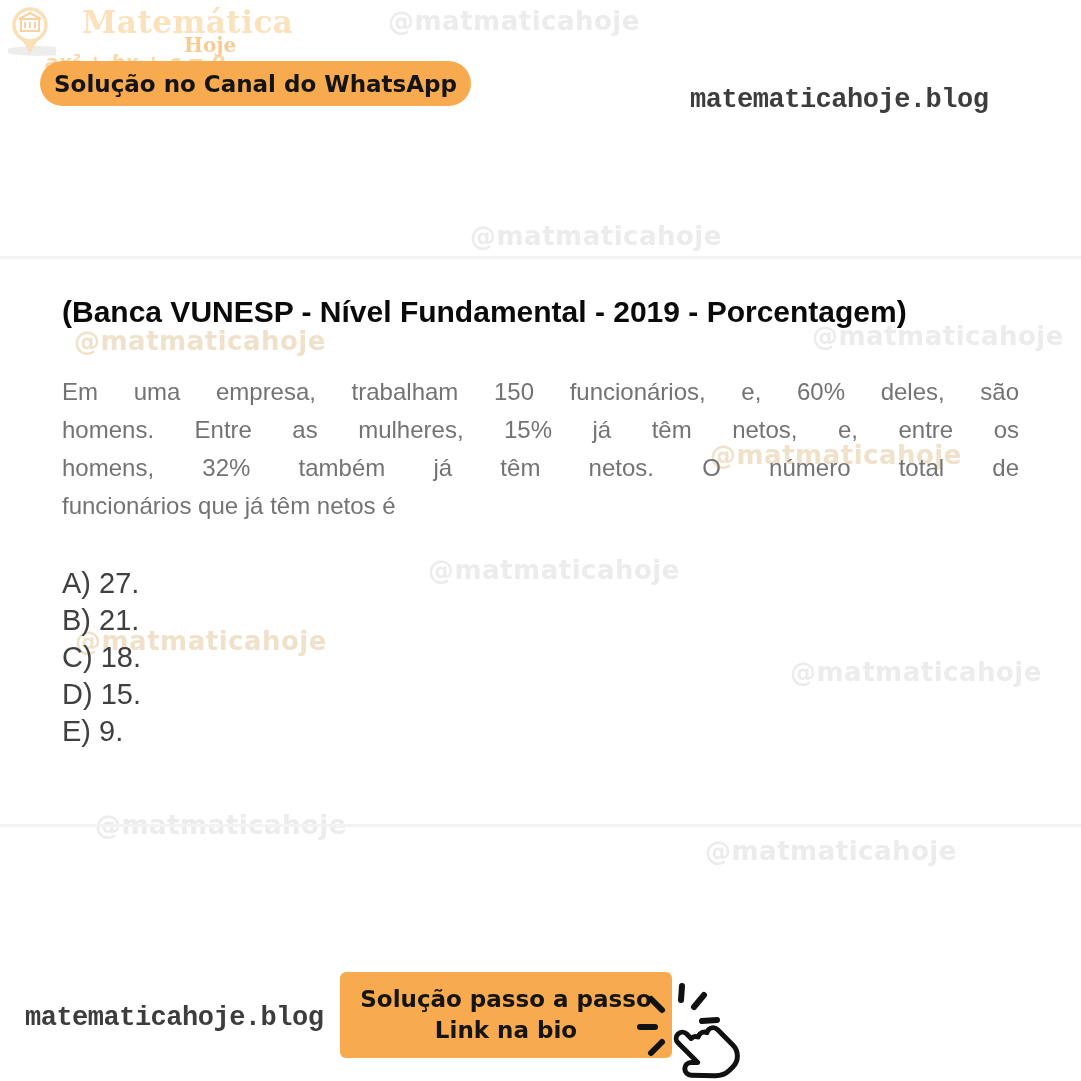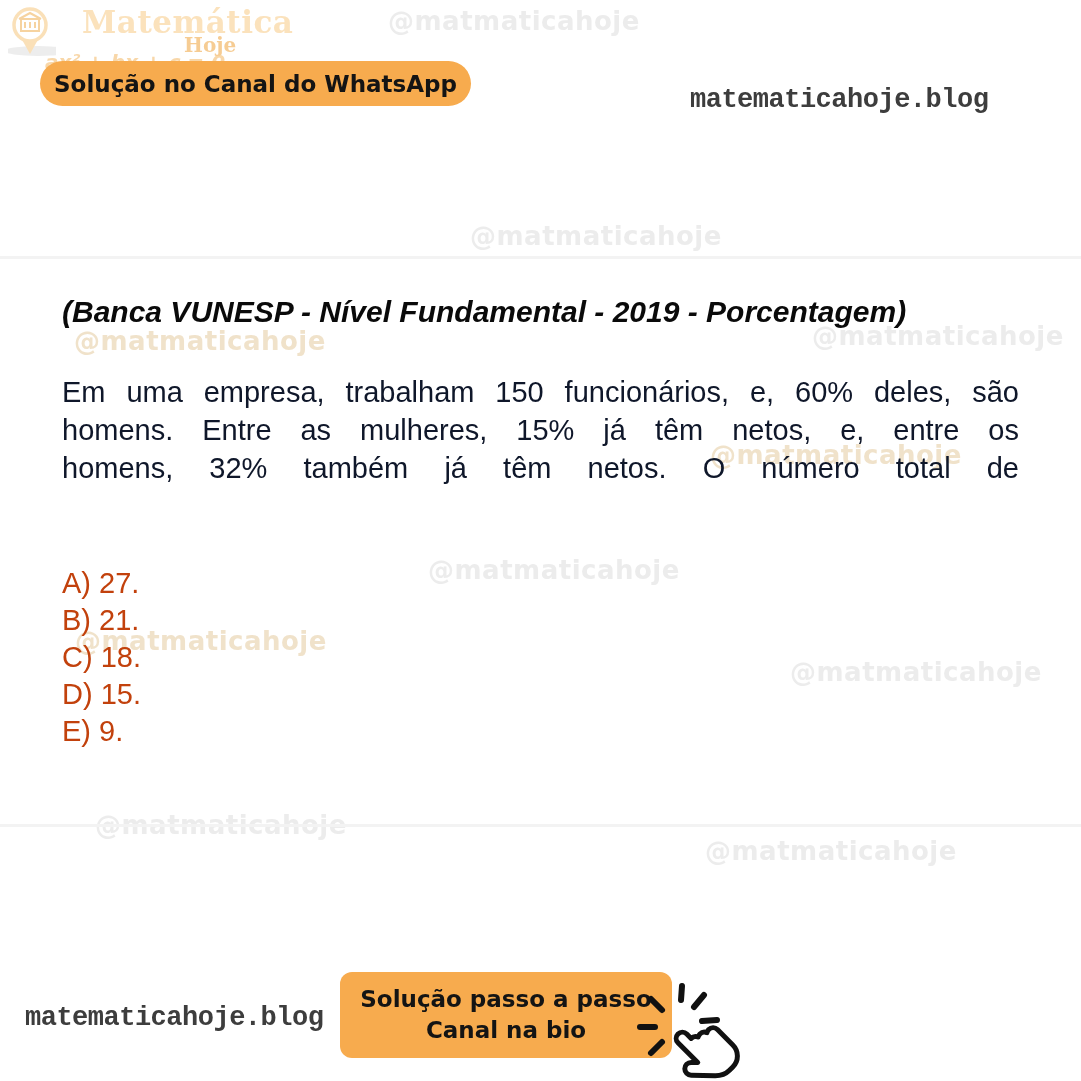--- a/index.html
+++ b/index.html
@@ -31,44 +31,44 @@
     font-weight:bold;font-size:20px;color:#f6cc93;white-space:nowrap;
   }
 
   
   .cta{
     position:absolute;background:#F7AB4E;display:flex;flex-direction:column;
     align-items:center;justify-content:center;text-align:left;
     font-family:"DejaVu Sans",sans-serif;font-weight:bold;color:#141414;cursor:pointer;
   }
   .cta-top{left:40px;top:61px;width:431px;height:45px;border-radius:23px;font-size:23px;}
-  .cta-bottom{left:340px;top:972px;width:332px;height:86px;border-radius:12px;font-size:23px;line-height:31px;}
+  .cta-bottom{left:340px;top:972px;width:332px;height:86px;border-radius:6px;font-size:23px;line-height:31px;}
 
   
   .site-label{
     position:absolute;font-family:Liberation Mono, monospace;font-weight:bold;
     font-size:27px;color:#3d3d3d;letter-spacing:-0.5px;white-space:nowrap;
   }
   .site-top{left:690px;top:85px;}
   .site-bottom{left:25px;top:1003px;}
 
   
   .divider{position:absolute;left:0;width:1081px;height:3px;background:#f3f3f3;}
   .divider-1{top:256px;}
   .divider-2{top:824px;}
 
   
   .q-heading{
     position:absolute;left:62px;top:295px;font-weight:bold;font-size:30px;
-    white-space:nowrap;color:#0a0a0a;font-style:italic;
+    white-space:nowrap;color:#0a0a0a;
   }
-  .q-body{position:absolute;left:62px;top:373px;width:957px;font-size:29px;color:#0f172a;}
+  .q-body{position:absolute;left:62px;top:373px;width:957px;font-size:24px;color:#737373;}
   .q-body .line{line-height:38px;height:38px;}
   .q-body .just{text-align:justify;text-align-last:justify;}
-  .q-options{position:absolute;left:62px;top:565px;font-size:29px;color:#c2410c;list-style:none;margin:0;padding:0;}
+  .q-options{position:absolute;left:62px;top:565px;font-size:29px;color:#404040;list-style:none;margin:0;padding:0;}
   .q-options li{line-height:37px;height:37px;}
 
   .hand-wrap{position:absolute;left:636px;top:982px;width:112px;height:99px;}
 </style>
 </head>
 <body>
 
 <div class="abs" style="left:8px;top:3px;width:230px;height:52px;">
   <svg class="abs" style="left:0;top:2px;" width="48" height="52" viewBox="0 0 48 52">
     <ellipse cx="30" cy="46" rx="34" ry="5" fill="#ededed"></ellipse>
@@ -103,37 +103,38 @@
 <div class="site-label site-top">matematicahoje.blog</div>
 
 <div class="divider divider-1"></div>
 
 <div class="q-heading">(Banca VUNESP - Nível Fundamental - 2019 - Porcentagem)</div>
 
 <div class="q-body">
   <div class="line just">Em uma empresa, trabalham 150 funcionários, e, 60% deles, são</div>
   <div class="line just">homens. Entre as mulheres, 15% já têm netos, e, entre os</div>
   <div class="line just">homens, 32% também já têm netos. O número total de</div>
+  <div class="line">funcionários que já têm netos é</div>
 </div>
 
 <ul class="q-options">
   <li>A) 27.</li>
   <li>B) 21.</li>
   <li>C) 18.</li>
   <li>D) 15.</li>
   <li>E) 9.</li>
 </ul>
 
 <div class="divider divider-2"></div>
 
 <div class="site-label site-bottom">matematicahoje.blog</div>
 
 <div class="cta cta-bottom">
   <span>Solução passo a passo</span>
-  <span>Canal na bio</span>
+  <span>Link na bio</span>
 </div>
 
 <div class="hand-wrap">
   <svg width="112" height="99" viewBox="0 0 112 99">
 
     <g stroke="#111111" stroke-width="6" stroke-linecap="round">
       <line x1="15" y1="17" x2="26" y2="28"></line>
       <line x1="4" y1="45" x2="19" y2="45"></line>
       <line x1="15" y1="71" x2="26" y2="60"></line>
       <line x1="46" y1="4" x2="45" y2="18"></line>

